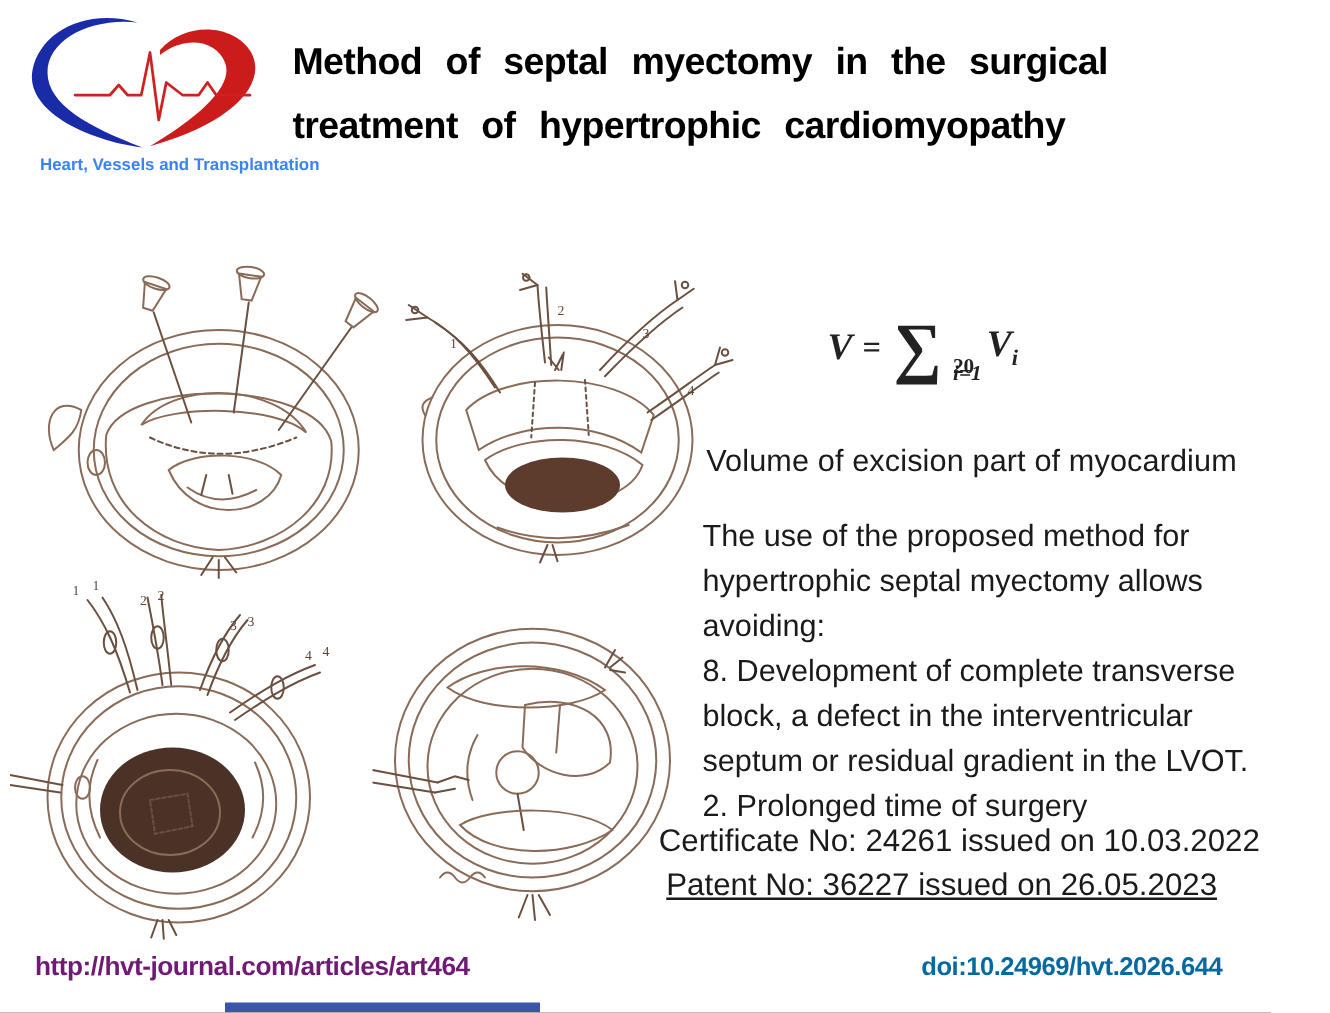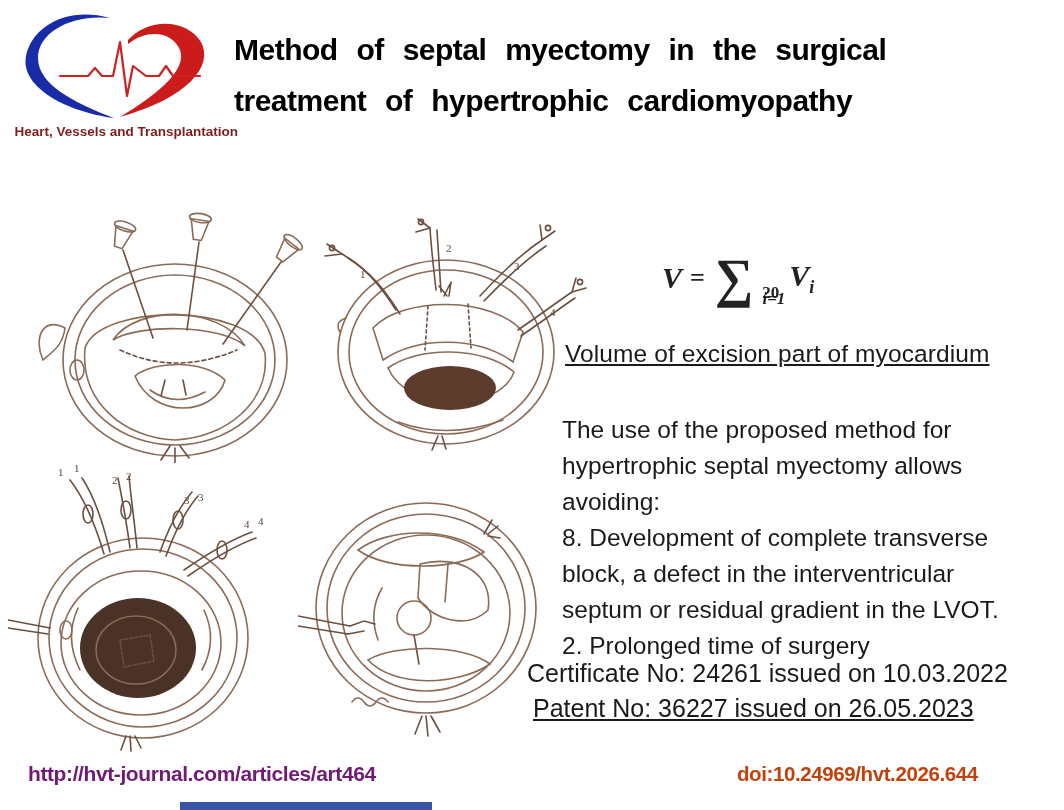--- a/index.html
+++ b/index.html
@@ -6,22 +6,22 @@
   .page{
     position:relative;width:1064px;height:810px;background:#ffffff;
     overflow:hidden;font-family:"Liberation Sans",sans-serif;color:#1c1c1c;
     margin:0 auto;
   }
   .abs{position:absolute;}
 
   
   .logo-box{left:10px;top:4px;width:222px;height:118px;}
   .journal-name{
-    left:0px;top:124px;width:238px;text-align:right;
-    font-size:13.5px;font-weight:bold;color:#7f1d1d;letter-spacing:0px;
+    left:0px;top:124px;width:238px;text-align:left;
+    font-size:13.5px;font-weight:bold;color:#3b82f6;letter-spacing:0px;padding-left:32px;
   }
 
   
   .title{
     left:234px;top:24px;width:822px;
     font-size:30px;font-weight:bold;color:#000;
     letter-spacing:-0.5px;word-spacing:11px;line-height:51px;
   }
   .authors{
     left:238px;top:121px;width:816px;
@@ -44,36 +44,36 @@
   .f-eq{font-size:26px;margin:0 10px 0 8px;font-style:normal;}
   .f-sigma-wrap{position:relative;display:inline-block;margin-right:36px;}
   .f-sigma{font-size:54px;font-style:normal;line-height:54px;}
   .f-upper{position:absolute;top:-12px;right:-26px;font-size:17px;font-style:normal;margin-top:44px;}
   .f-lower{position:absolute;bottom:-4px;right:-32px;font-size:17px;}
   .f-term{font-size:30px;}
   .f-sub{font-size:18px;}
 
   
   .caption{
-    left:565px;top:340px;width:490px;font-size:24.5px;color:#1a1a1a;letter-spacing:0.1px;text-decoration:underline;
+    left:565px;top:356px;width:490px;font-size:24.5px;color:#1a1a1a;letter-spacing:0.1px;
   }
   .body-text{
     left:562px;top:412px;width:496px;font-size:24.5px;line-height:36px;color:#1a1a1a;
   }
   .cert{
     left:527px;top:656px;width:530px;font-size:25px;line-height:34.5px;color:#1a1a1a;
   }
   .cert .line2{padding-left:6px;text-decoration:underline;}
 
   
   .footer-url{
     left:28px;top:762px;font-size:21px;font-weight:bold;color:#701a75;letter-spacing:-0.4px;
   }
   .footer-doi{
-    left:737px;top:762px;font-size:20.5px;font-weight:bold;color:#c2410c;letter-spacing:-0.4px;
+    left:737px;top:762px;font-size:20.5px;font-weight:bold;color:#0369a1;letter-spacing:-0.4px;
   }
   .bottom-bar{
     left:180px;top:802px;width:252px;height:8px;background:#3a55a6;
   }
 </style>
 </head>
 <body>
 
 <div class="page">
 

